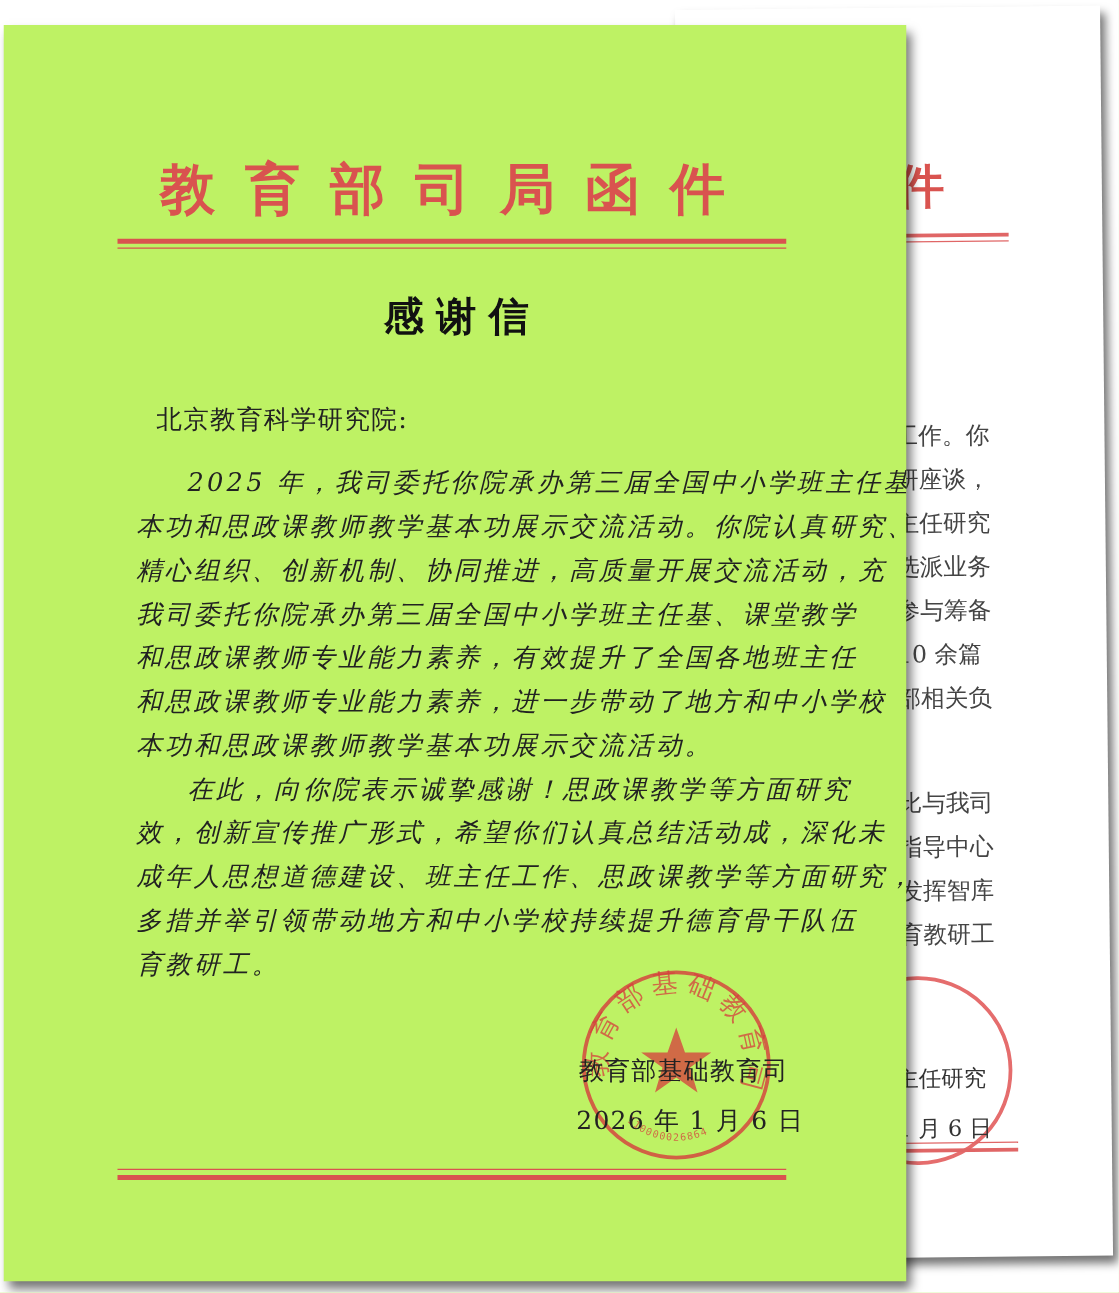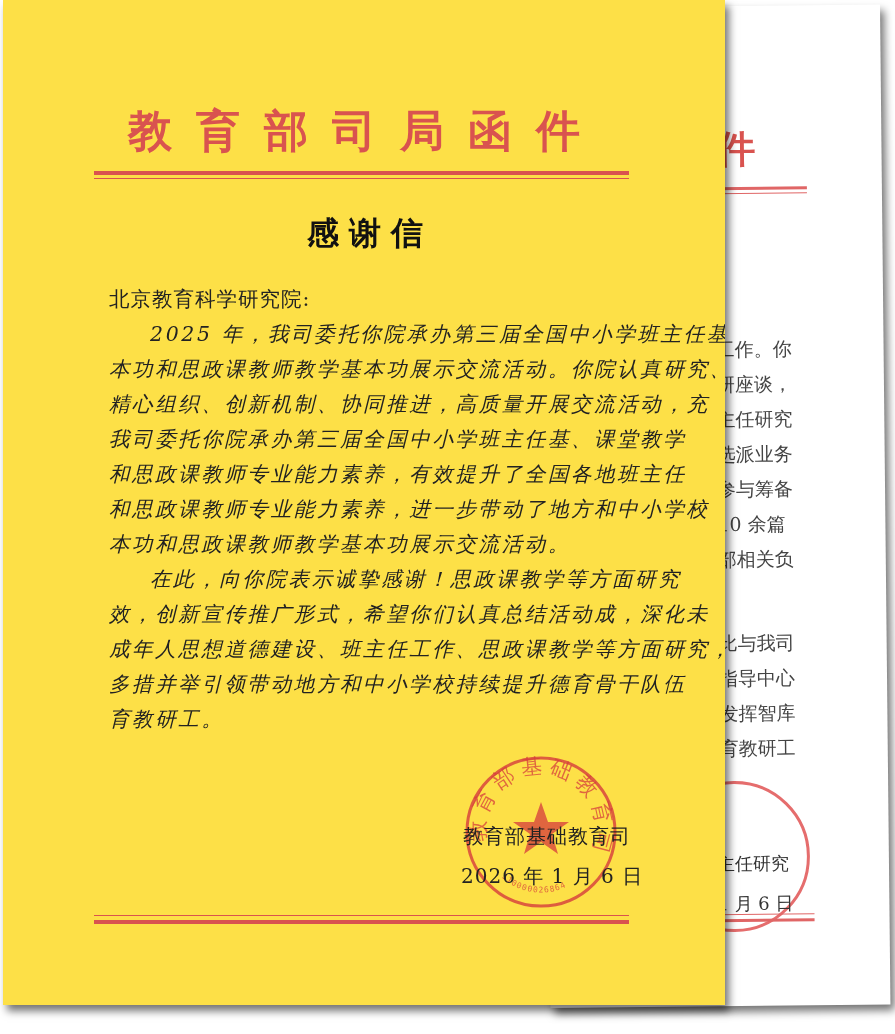--- a/index.html
+++ b/index.html
@@ -104,24 +104,24 @@
       top: 913px;
       width: 265px;
       height: 3px;
       background: #e06666;
     }
 
     
     .front-page {
       position: absolute;
       left: 3px;
-      top: 0;
+      top: 20px;
       width: 722px;
       height: 1005px;
-      background: #fde047;
+      background: #bef264;
       box-shadow: 4px 6px 8px rgba(0,0,0,0.55);
       overflow: hidden;
     }
     .letterhead {
       position: absolute;
       left: 0;
       top: 102px;
       width: 722px;
       text-align: center;
       font-size: 44px;
@@ -161,21 +161,21 @@
     .doc-body {
       position: absolute;
       left: 106px;
       top: 282px;
       width: 520px;
       font-size: 20.5px;
       color: #222;
       line-height: 35px;
     }
     .salutation {
-      margin: 0;
+      margin: 16px;
       white-space: nowrap;
       letter-spacing: 1px;
     }
     .para-line {
       margin: 0;
       white-space: nowrap;
       letter-spacing: 2.6px;
       font-style: italic;
     }
     .para-line.first {

